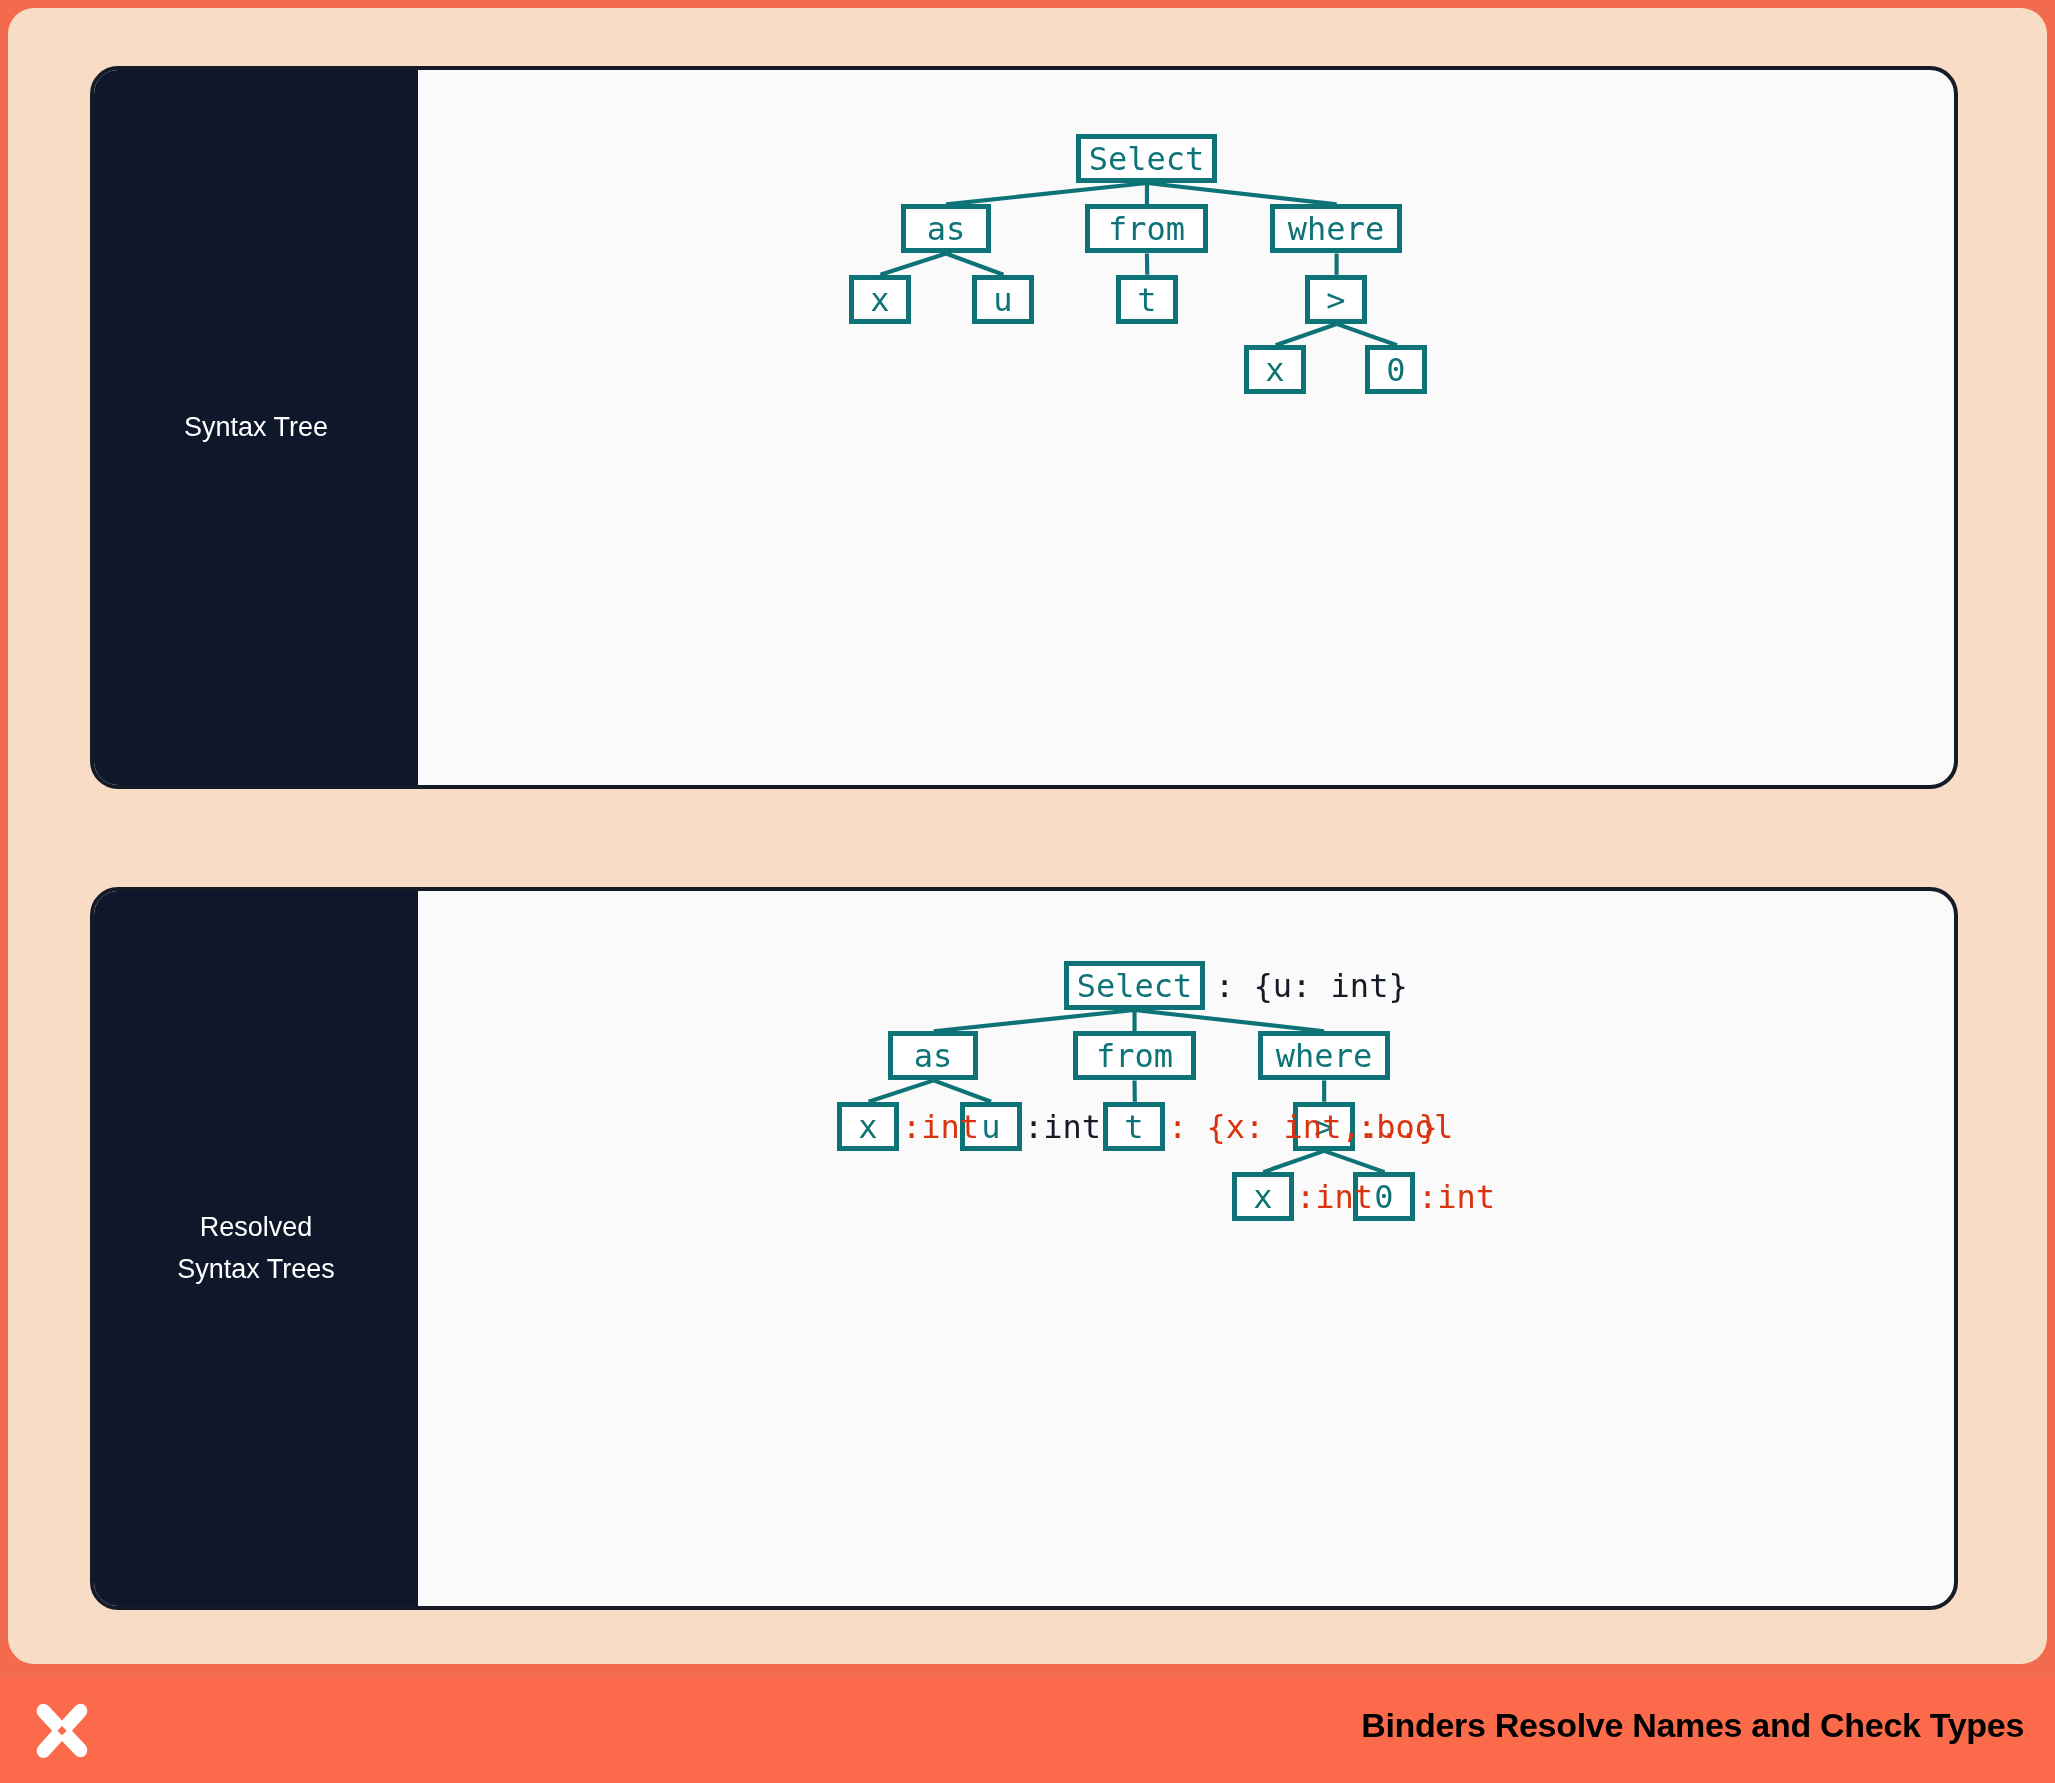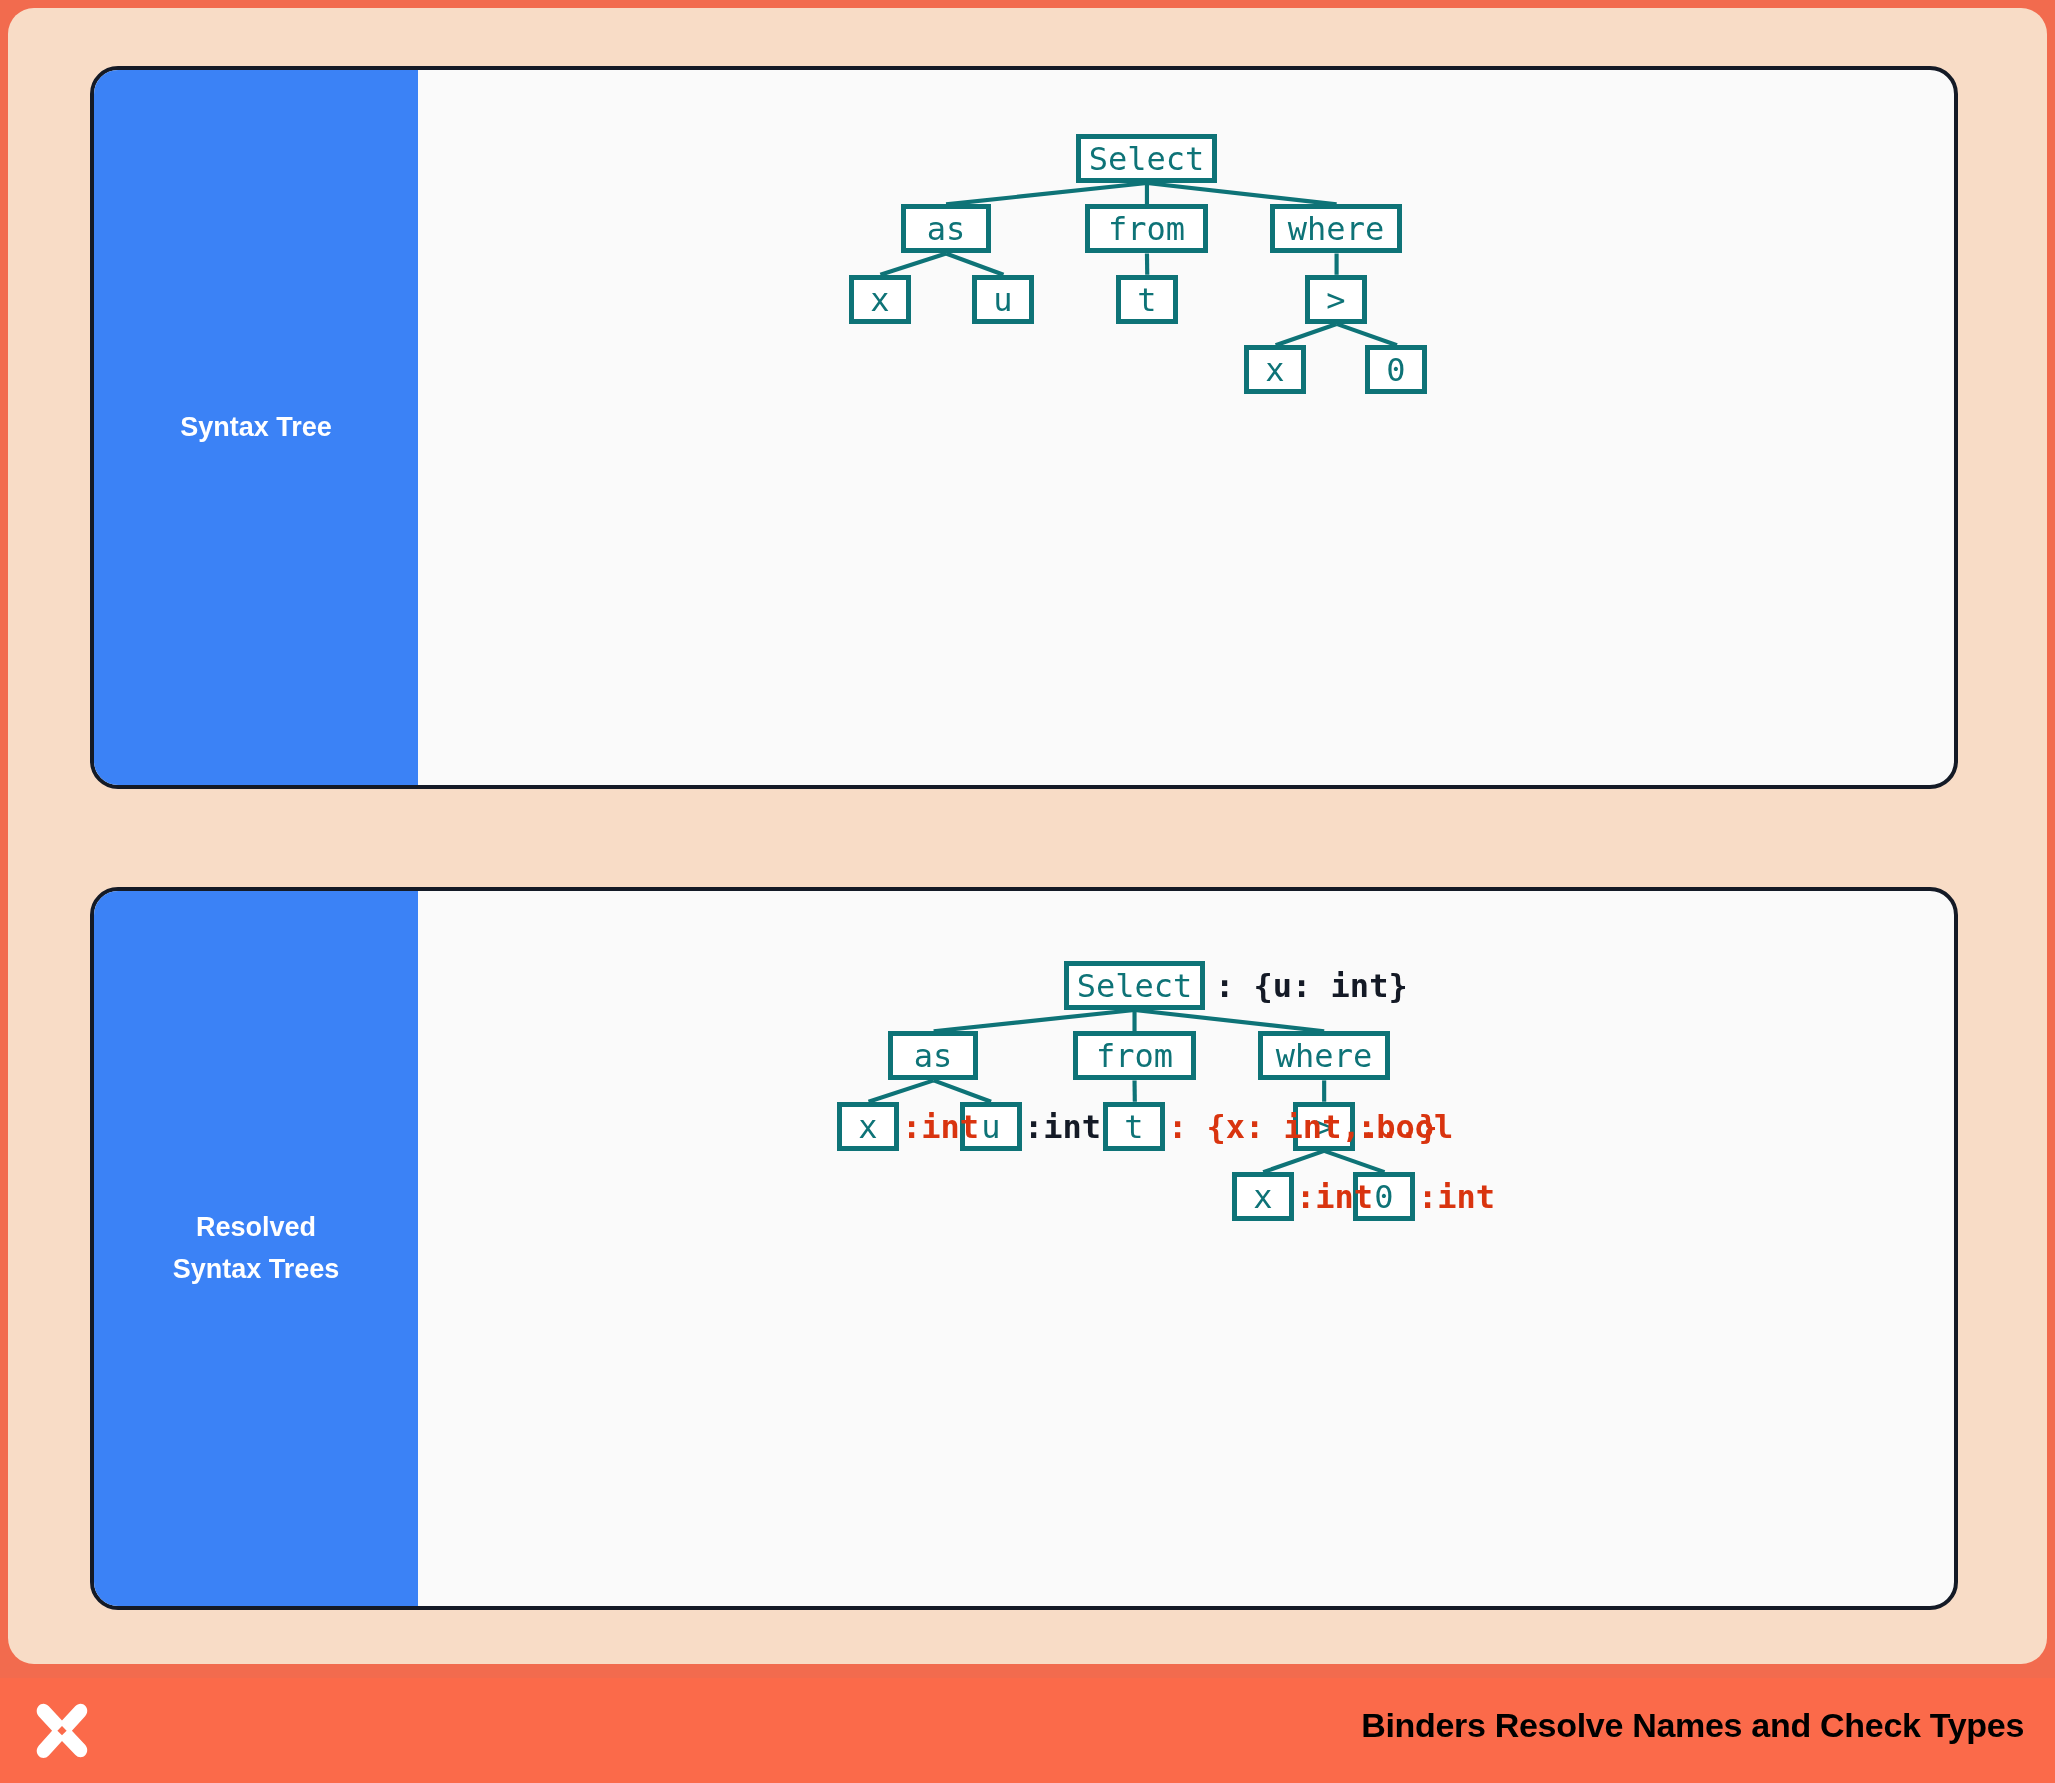--- a/index.html
+++ b/index.html
@@ -43,25 +43,25 @@
     border:4.1px solid #141A26;
     border-radius:28px;
     overflow:hidden;
     box-sizing:border-box;
   }
   #panel-top{left:90px;top:66px;width:1868px;height:723px;}
   #panel-bottom{left:90px;top:887px;width:1868px;height:723px;}
   .panel-label{
     position:absolute;left:0;top:0;
     width:324px;height:100%;
-    background:#3b82f6;
+    background:#0f172a;
     color:#FFFFFF;
     display:flex;align-items:center;justify-content:center;
     text-align:center;
-    font-size:27px;font-weight:bold;
+    font-size:27px;font-weight:normal;
     line-height:1.55;
     box-sizing:border-box;
     padding:0 13px;
   }
   .panel-body{
     position:absolute;left:324px;top:0;right:0;bottom:0;padding-left:44px;
   }
   .tree-svg{position:absolute;left:0;top:0;width:100%;height:100%;}
 
   
@@ -75,21 +75,21 @@
     font-family:"DejaVu Sans Mono", monospace;
     font-size:32px;
     line-height:1;
   }
   .annot{
     position:absolute;
     font-family:"DejaVu Sans Mono", monospace;
     font-size:32px;
     line-height:1;
     white-space:nowrap;
-    display:flex;align-items:center;font-weight:bold;
+    display:flex;align-items:center;
   }
   .annot.red{color:#D9340F;}
   .annot.dark{color:#141A26;}
 
   
   .binder-wrap{
     position:absolute;left:90px;top:789px;
     width:1868px;height:98px;
   }
   .binder-label{

